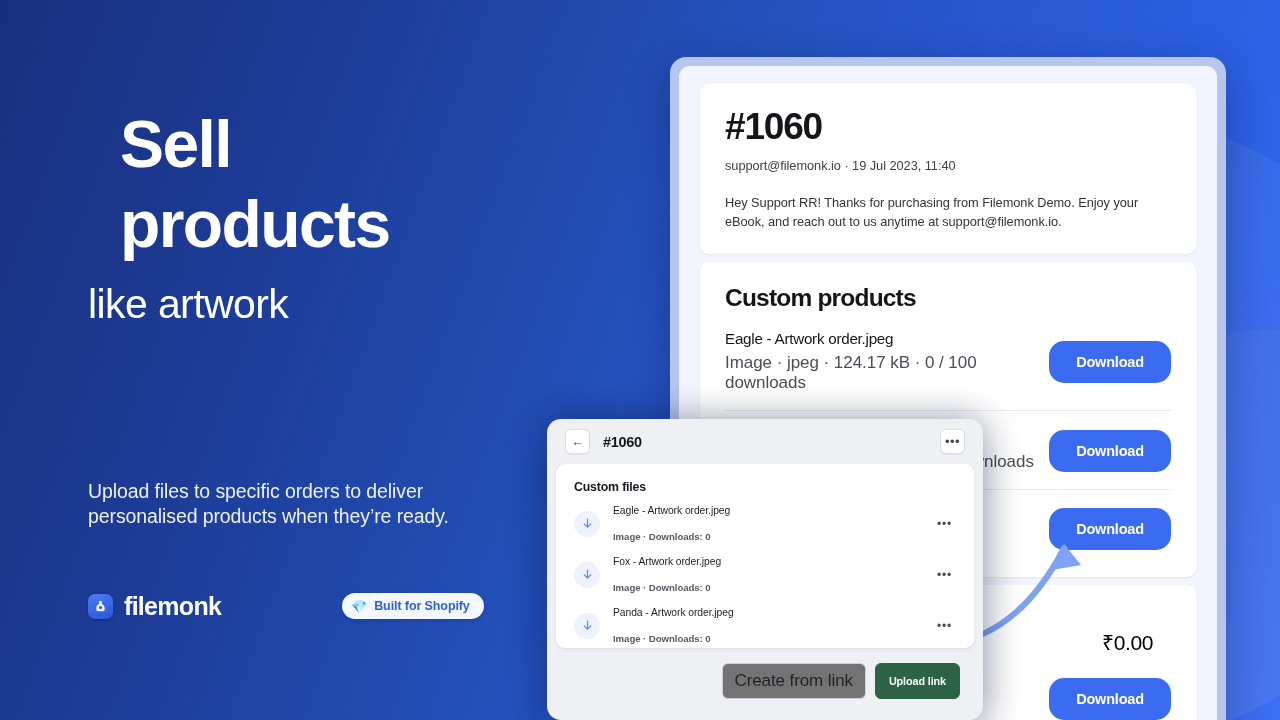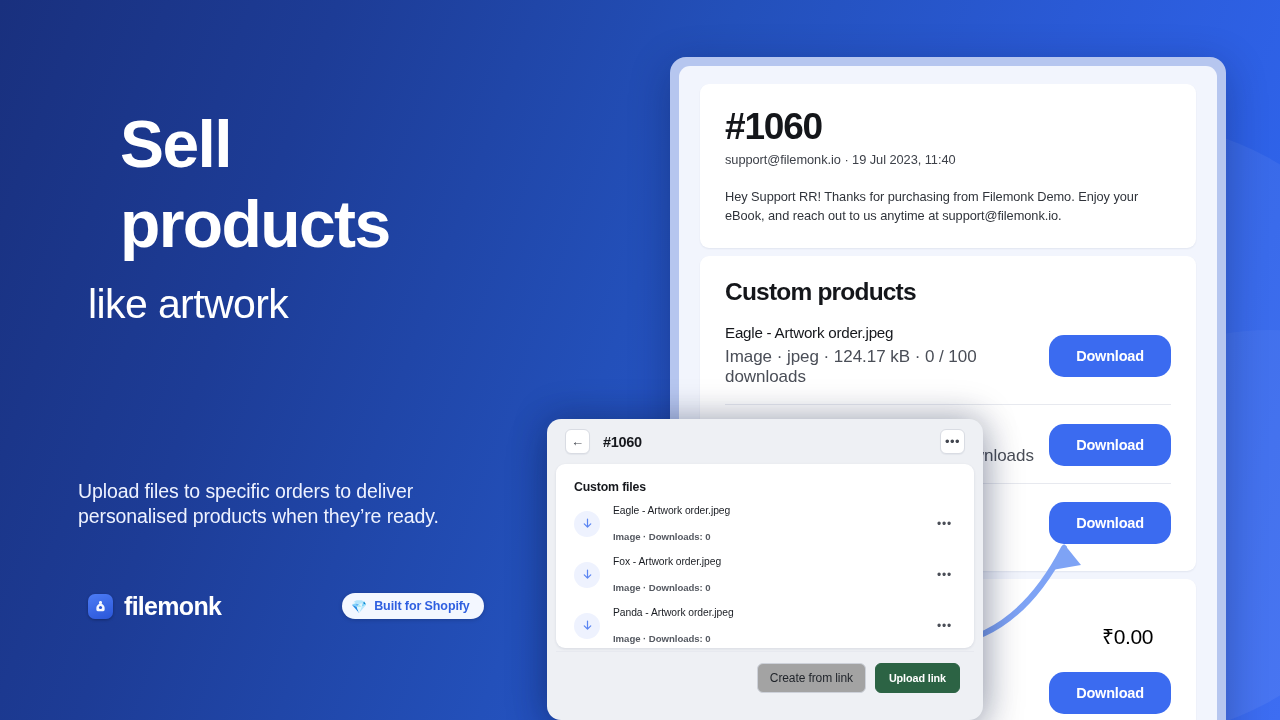--- a/index.html
+++ b/index.html
@@ -53,21 +53,21 @@
   .subhead {
     color: #ffffff;
     font-size: 41px;
     font-weight: 400;
     line-height: 52px;
     letter-spacing: -0.6px;
     margin-top: 14px;
   }
   .paragraph {
     position: absolute;
-    left: 78px; top: 479px;
+    left: 88px; top: 479px;
     width: 400px;
     color: #eef2ff;
     font-size: 19.5px;
     font-weight: 400;
     line-height: 24.5px;
     letter-spacing: -0.1px;
   }
 
   
   .brandrow {
@@ -134,21 +134,21 @@
   .panel + .panel { margin-top: 8px; }
 
   
   .order-panel { padding: 21px 25px 23px 25px; }
   .order-id {
     font-size: 37px; font-weight: 700;
     color: #14161a; letter-spacing: -1.2px;
     line-height: 44px;
   }
   .order-meta {
-    margin-top: 3px;
+    margin-top: 9px;
     font-size: 12.8px; color: #3d4149;
     letter-spacing: -0.05px;
   }
   .order-body {
     margin-top: 21px;
     font-size: 12.8px; color: #30343b;
     line-height: 18.5px; letter-spacing: -0.05px;
   }
 
   
@@ -291,25 +291,25 @@
     letter-spacing: 0.8px;
     cursor: pointer;
     padding: 0 4px;
   }
   .ov-footer {
     border-top: 1px solid #e7e9ef;
     padding: 11px 14px;
     display: flex; justify-content: flex-end; gap: 9px;
   }
   .btn-sec {
-    background: #a3a3a3;
+    background: #737373;
     border: 1px solid #cdd1d9;
     border-radius: 6px;
     padding: 7px 12px;
-    font-size: 12px;
+    font-size: 17px;
     color: #1f2329;
     letter-spacing: -0.1px;
     cursor: pointer;
     font-family: "Liberation Sans", sans-serif;
   }
   .btn-prim {
     background: #2c6344;
     border: 1px solid #2c6344;
     border-radius: 6px;
     padding: 8px 13px;

